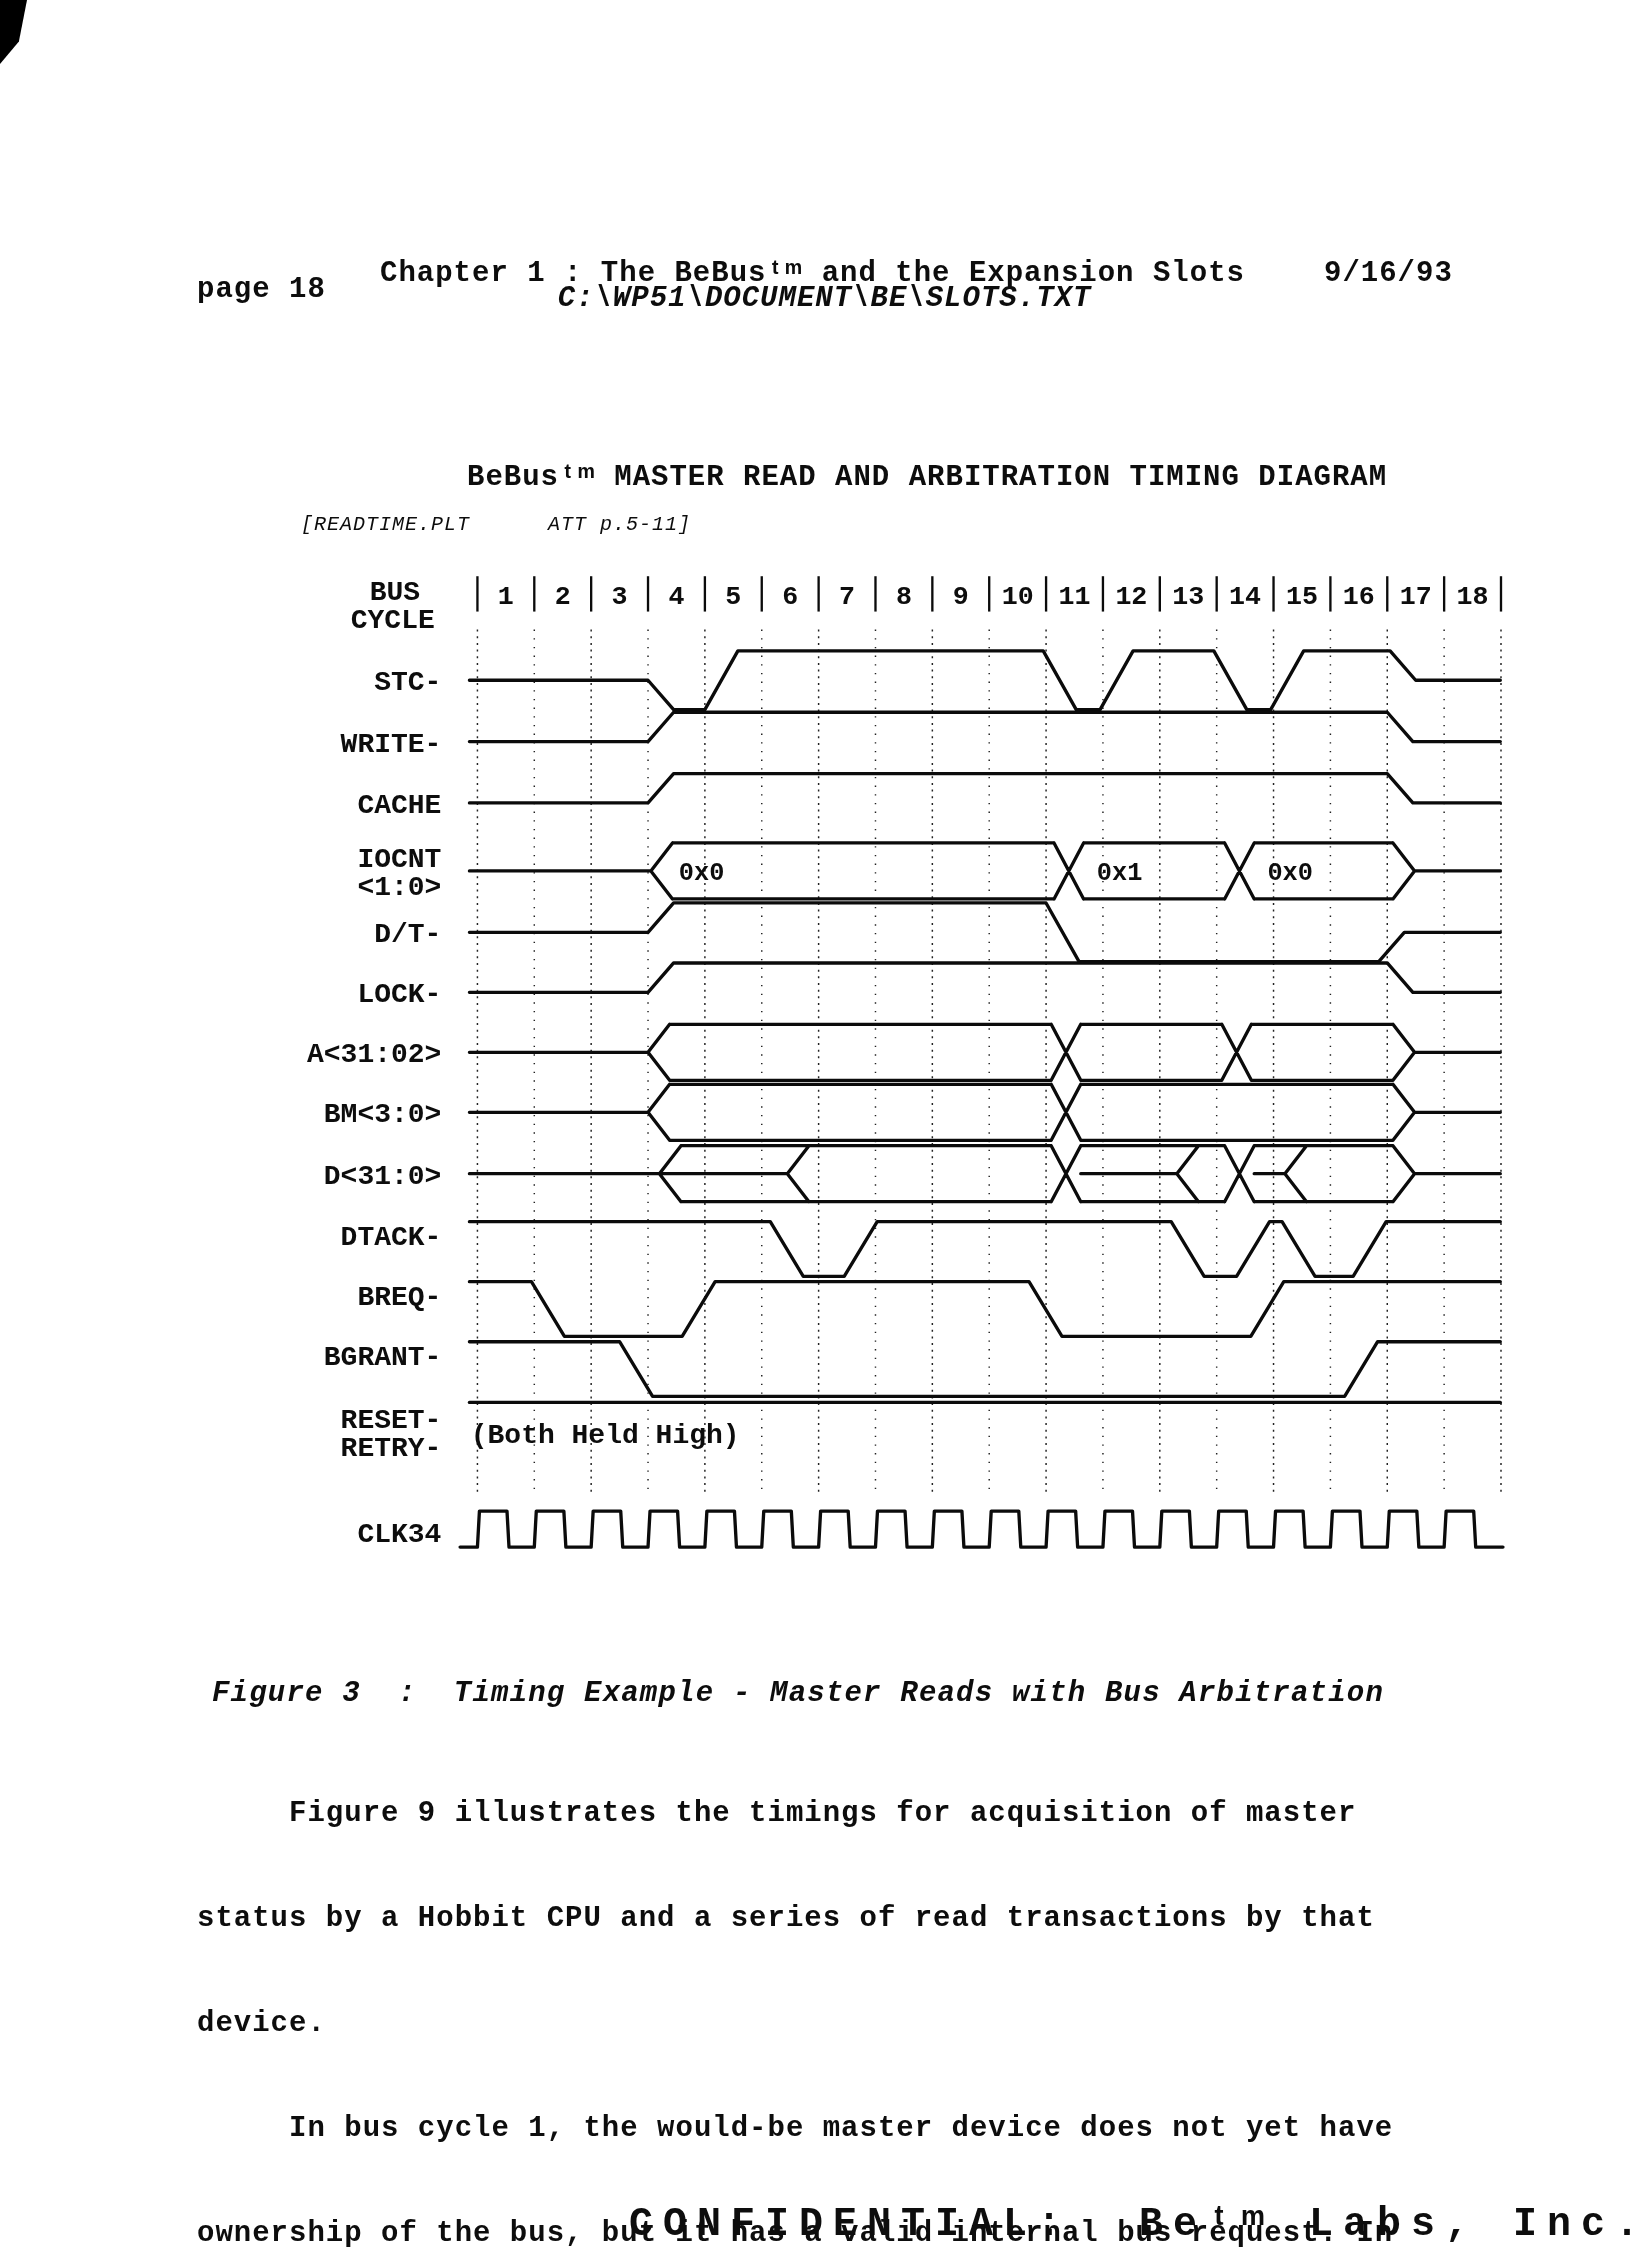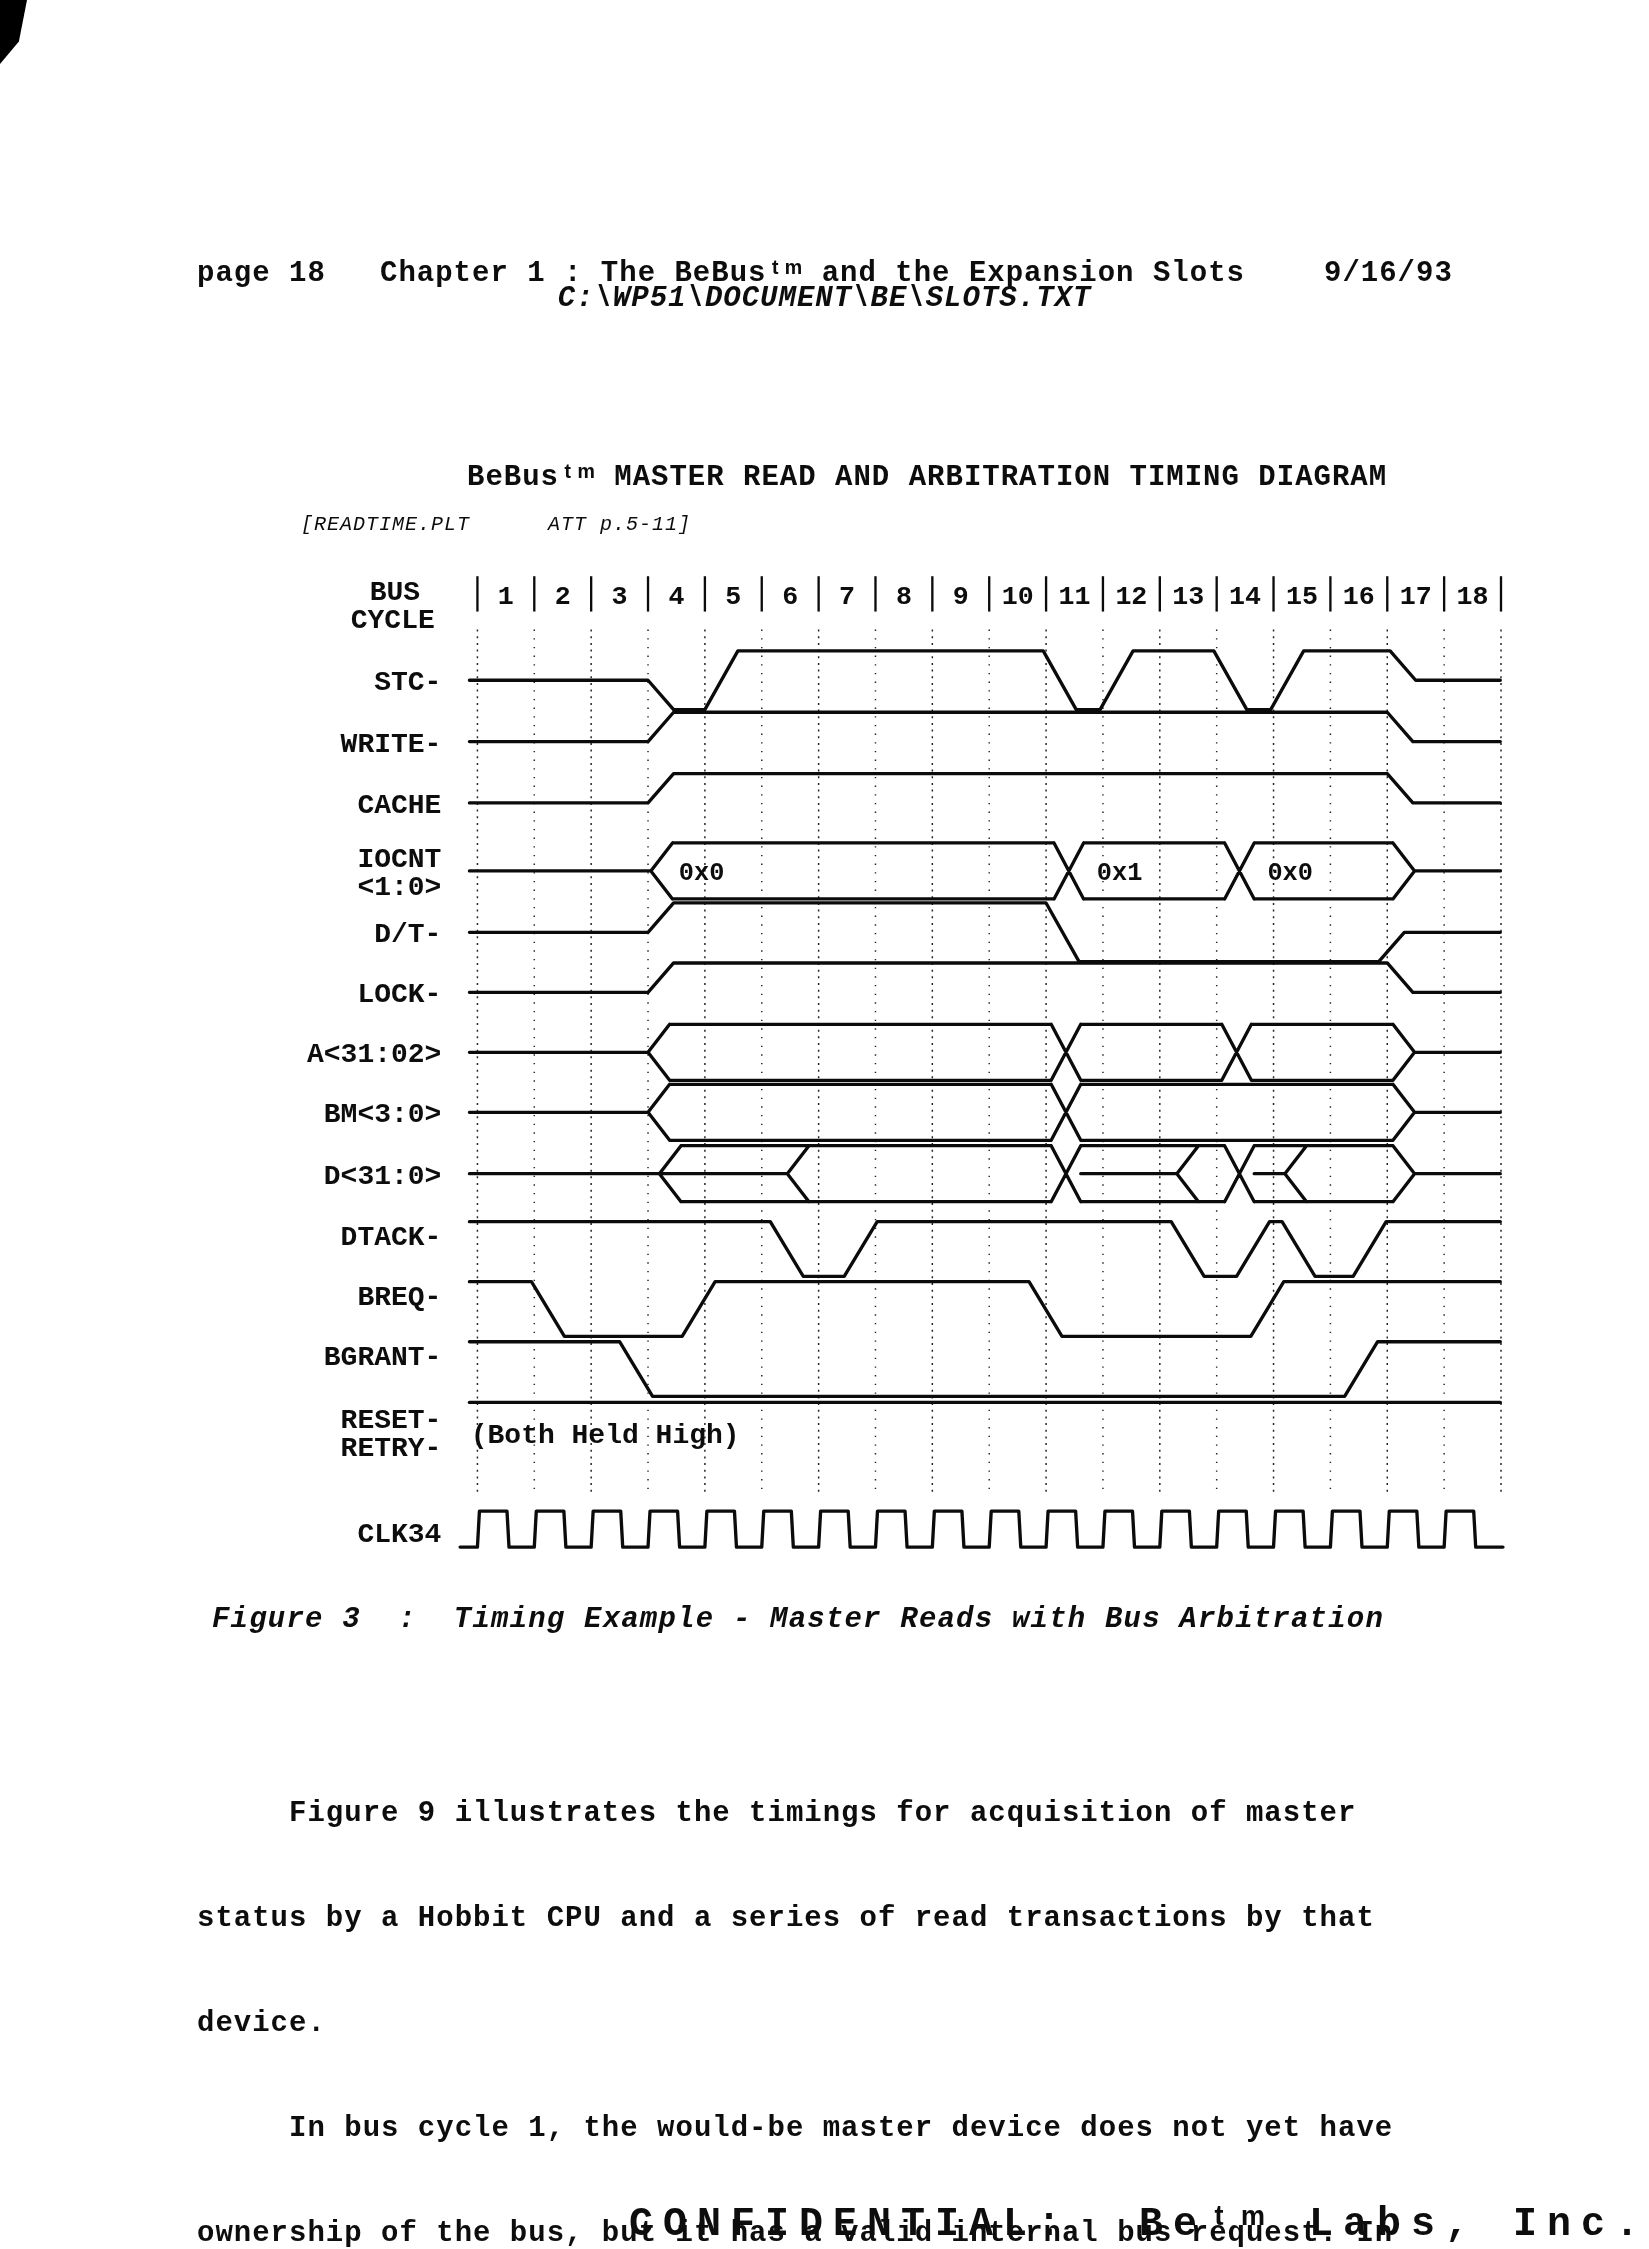--- a/index.html
+++ b/index.html
@@ -21,21 +21,21 @@
   svg .grid{stroke:#222;stroke-width:2.2;fill:none;}
   svg .tick{stroke:#0b0b0b;stroke-width:3.5;}
 </style>
 </head>
 <body>
 
 <div class="page">
 
   <div class="corner-mark"></div>
 
-  <div class="abs hdr" style="left:197px;top:257px;">page 18</div>
+  <div class="abs hdr" style="left:197px;top:273px;">page 18</div>
   <div class="abs hdr" style="left:380px;top:257px;">Chapter 1 : The BeBusᵗᵐ and the Expansion Slots</div>
   <div class="abs hdr" style="left:1324px;top:257px;">9/16/93</div>
   <div class="abs hdr-path" style="left:0px;top:282px;">C:\WP51\DOCUMENT\BE\SLOTS.TXT</div>
 
   <div class="abs dg-title" style="left:467px;top:461px;">BeBusᵗᵐ MASTER READ AND ARBITRATION TIMING DIAGRAM</div>
   <div class="abs dg-ref" style="left:301px;top:497px;">[READTIME.PLT      ATT p.5-11]</div>
 
   <svg id="tsvg" width="1649" height="2250" viewBox="0 0 2473 3374" style="position:absolute;left:0;top:0;">
       <g>
         <line x1="716" y1="944" x2="716" y2="2242" class="grid" stroke-dasharray="3 7"></line>
@@ -156,21 +156,21 @@
         <text x="662" y="2184" text-anchor="end" font-size="42" font-weight="bold">RETRY-</text>
         <line x1="704" y1="2103" x2="2250" y2="2103" class="sig"></line>
         <text x="706" y="2164" text-anchor="start" font-size="42" font-weight="bold">(Both Held High)</text>
       </g>
       <g>
         <text x="662" y="2313" text-anchor="end" font-size="42" font-weight="bold">CLK34</text>
         <path d="M690,2320 L716,2320 L719,2266 L760.3456,2266 L763.3456,2320 L801.28,2320 L804.28,2266 L845.6256,2266 L848.6256,2320 L886.56,2320 L889.56,2266 L930.9055999999999,2266 L933.9055999999999,2320 L971.84,2320 L974.84,2266 L1016.1856,2266 L1019.1856,2320 L1057.12,2320 L1060.12,2266 L1101.4656,2266 L1104.4656,2320 L1142.4,2320 L1145.4,2266 L1186.7456000000002,2266 L1189.7456000000002,2320 L1227.68,2320 L1230.68,2266 L1272.0256000000002,2266 L1275.0256000000002,2320 L1312.96,2320 L1315.96,2266 L1357.3056000000001,2266 L1360.3056000000001,2320 L1398.24,2320 L1401.24,2266 L1442.5856,2266 L1445.5856,2320 L1483.52,2320 L1486.52,2266 L1527.8656,2266 L1530.8656,2320 L1568.8,2320 L1571.8,2266 L1613.1456,2266 L1616.1456,2320 L1654.08,2320 L1657.08,2266 L1698.4256,2266 L1701.4256,2320 L1739.3600000000001,2320 L1742.3600000000001,2266 L1783.7056000000002,2266 L1786.7056000000002,2320 L1824.64,2320 L1827.64,2266 L1868.9856000000002,2266 L1871.9856000000002,2320 L1909.92,2320 L1912.92,2266 L1954.2656000000002,2266 L1957.2656000000002,2320 L1995.2,2320 L1998.2,2266 L2039.5456000000001,2266 L2042.5456000000001,2320 L2080.48,2320 L2083.48,2266 L2124.8256,2266 L2127.8256,2320 L2165.76,2320 L2168.76,2266 L2210.1056000000003,2266 L2213.1056000000003,2320 L2251.04,2320 L2254,2320" class="sig"></path>
       </g>
     </svg>
 
-  <div class="abs caption" style="left:212px;top:1603px;">Figure 3  :  Timing Example - Master Reads with Bus Arbitration</div>
+  <div class="abs caption" style="left:212px;top:1677px;">Figure 3  :  Timing Example - Master Reads with Bus Arbitration</div>
 
   <div class="abs bodytext" style="left:197px;top:1726px;">
     <div>     Figure 9 illustrates the timings for acquisition of master</div>
     <div>status by a Hobbit CPU and a series of read transactions by that</div>
     <div>device.</div>
     <div>     In bus cycle 1, the would-be master device does not yet have</div>
     <div>ownership of the bus, but it has a valid internal bus request. In</div>
     
     
     

